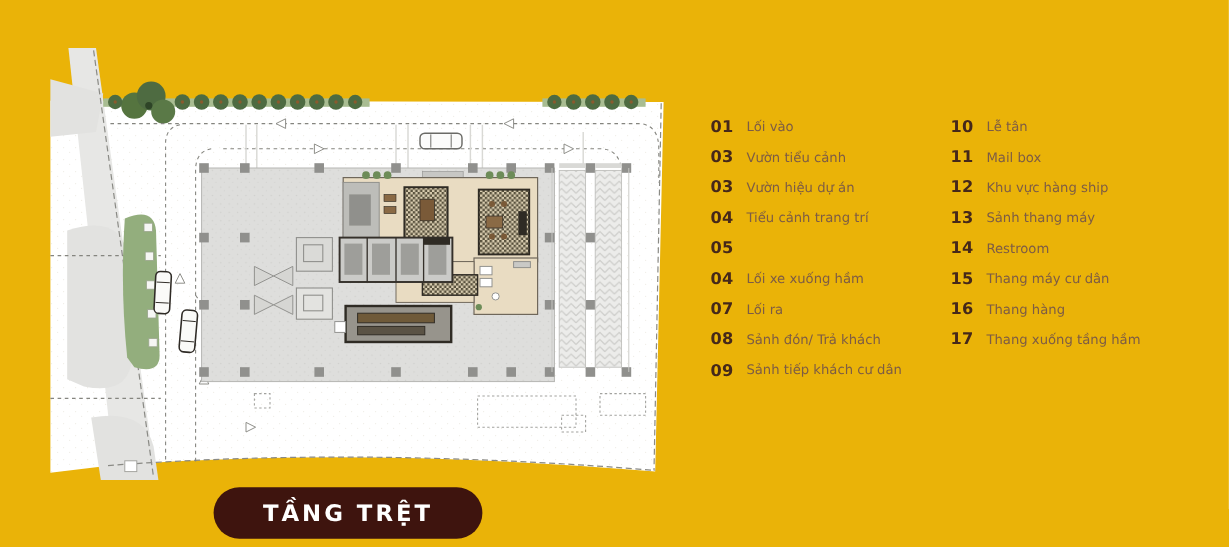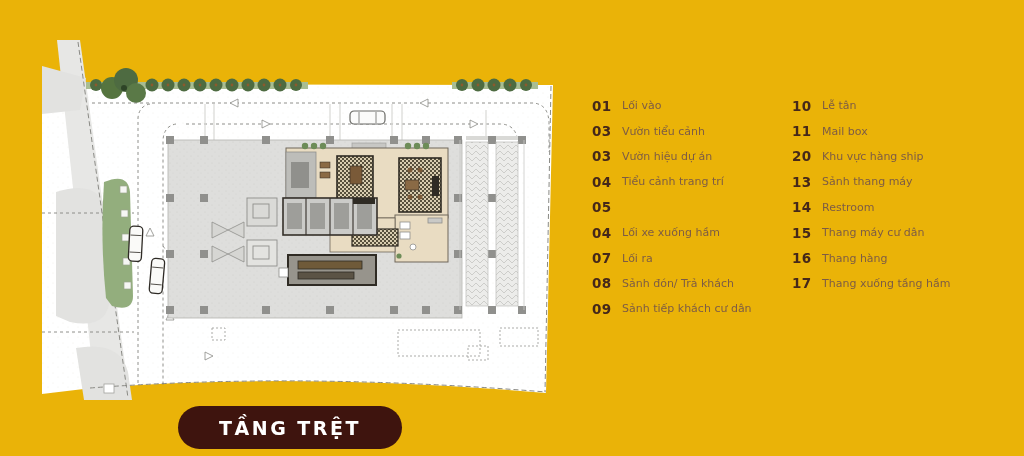--- a/index.html
+++ b/index.html
@@ -395,21 +395,21 @@
   <div class="legend-col right">
     <div class="legend-row">
       <span class="num">10</span>
       <span class="lbl">Lễ tân</span>
     </div>
     <div class="legend-row">
       <span class="num">11</span>
       <span class="lbl">Mail box</span>
     </div>
     <div class="legend-row">
-      <span class="num">20</span>
+      <span class="num">12</span>
       <span class="lbl">Khu vực hàng ship</span>
     </div>
     <div class="legend-row">
       <span class="num">13</span>
       <span class="lbl">Sảnh thang máy</span>
     </div>
     <div class="legend-row">
       <span class="num">14</span>
       <span class="lbl">Restroom</span>
     </div>

